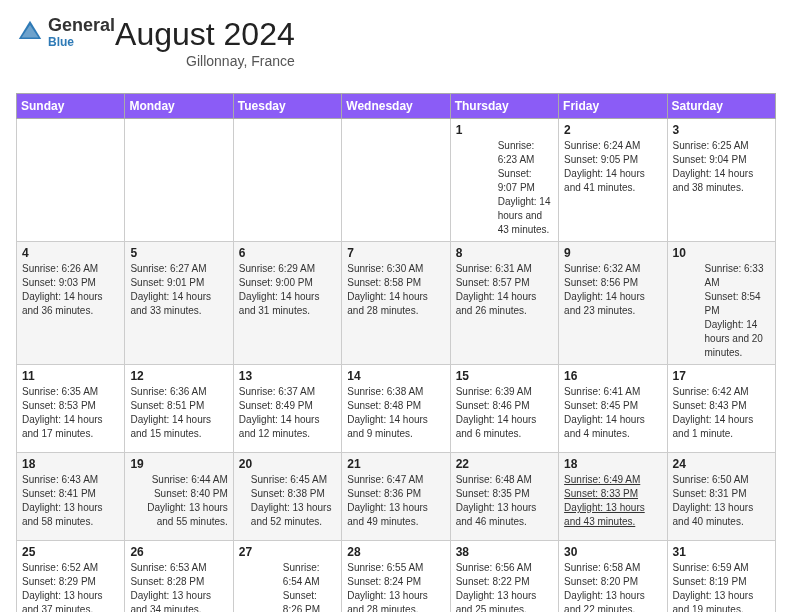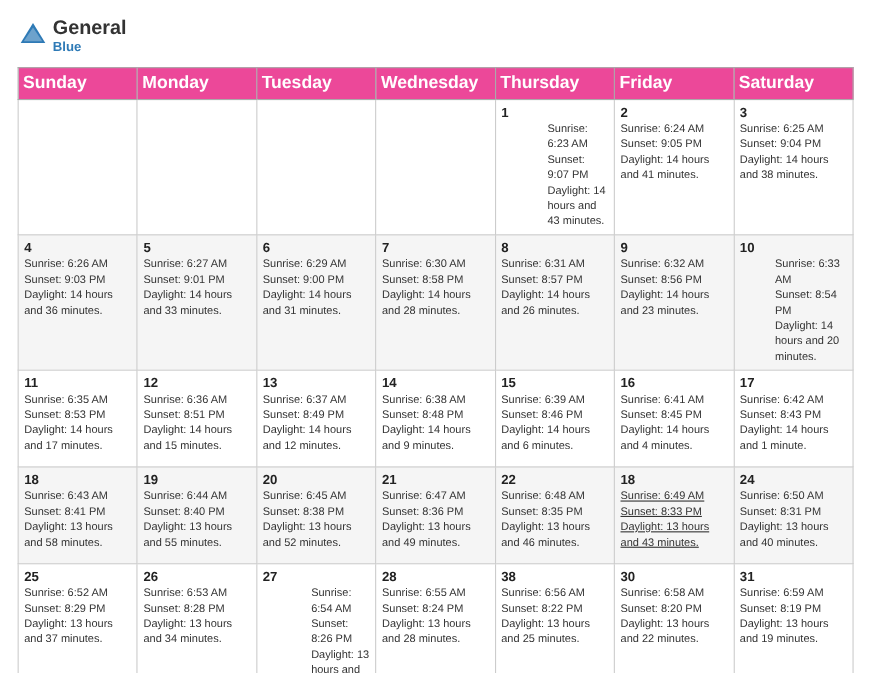--- a/index.html
+++ b/index.html
@@ -6,21 +6,21 @@
     body {
       font-family: Arial, sans-serif;
       background: #fff;
       width: 792px;
       min-height: 612px;
       padding: 16px;
     }
     .header {
       display: flex;
       align-items: flex-start;
-      margin-bottom: 12px;
+      margin-bottom: 24px;
     }
     .logo {
       display: flex;
       align-items: center;
       gap: 4px;
     }
     .logo-text {
       display: flex;
       flex-direction: column;
       line-height: 1.1;
@@ -50,23 +50,23 @@
     .location {
       font-size: 14px;
       color: #555;
     }
     table {
       width: 100%;
       border-collapse: collapse;
       table-layout: fixed;
     }
     thead th {
-      background-color: #ec4899;
+      background-color: #8b5cf6;
       color: white;
-      font-size: 16px;
+      font-size: 12px;
       font-weight: bold;
       padding: 5px 4px;
       text-align: left;
       border: 1px solid #aaa;
     }
     tbody td {
       border: 1px solid #ccc;
       vertical-align: top;
       padding: 4px 5px;
       font-size: 10px;
@@ -99,20 +99,24 @@
 <div class="header">
   <div class="logo">
     <svg class="logo-icon" viewBox="0 0 40 40">
       <polygon points="20,4 36,30 4,30" fill="#2e7ab6"></polygon>
       <polygon points="20,10 32,28 8,28" fill="white" opacity="0.3"></polygon>
     </svg>
     <div class="logo-text">
       <span class="logo-general">General</span>
       <span class="logo-blue">Blue</span>
     </div>
+  </div>
+  <div class="title-block">
+    <div class="month-year">August 2024</div>
+    <div class="location">Gillonnay, France</div>
   </div>
 </div>
 
 <table>
   <thead>
     <tr>
       <th>Sunday</th>
       <th>Monday</th>
       <th>Tuesday</th>
       <th>Wednesday</th>
@@ -236,27 +240,27 @@
       </tr>
       <tr>
         <td>
           <span class="day-number">18</span>
           <div class="day-info" style="white-space: pre-line;">Sunrise: 6:43 AM
 Sunset: 8:41 PM
 Daylight: 13 hours and 58 minutes.</div>
         </td>
         <td>
           <span class="day-number">19</span>
-          <div class="day-info" style="white-space: pre-line;">Sunrise: 6:44 AM
+          <div class="day-info" style="white-space: pre-line; text-align: right;">Sunrise: 6:44 AM
 Sunset: 8:40 PM
 Daylight: 13 hours and 55 minutes.</div>
         </td>
         <td>
           <span class="day-number">20</span>
-          <div class="day-info" style="white-space: pre-line;">Sunrise: 6:45 AM
+          <div class="day-info" style="white-space: pre-line; margin-left: 12px;">Sunrise: 6:45 AM
 Sunset: 8:38 PM
 Daylight: 13 hours and 52 minutes.</div>
         </td>
         <td>
           <span class="day-number">21</span>
           <div class="day-info" style="white-space: pre-line;">Sunrise: 6:47 AM
 Sunset: 8:36 PM
 Daylight: 13 hours and 49 minutes.</div>
         </td>
         <td>

